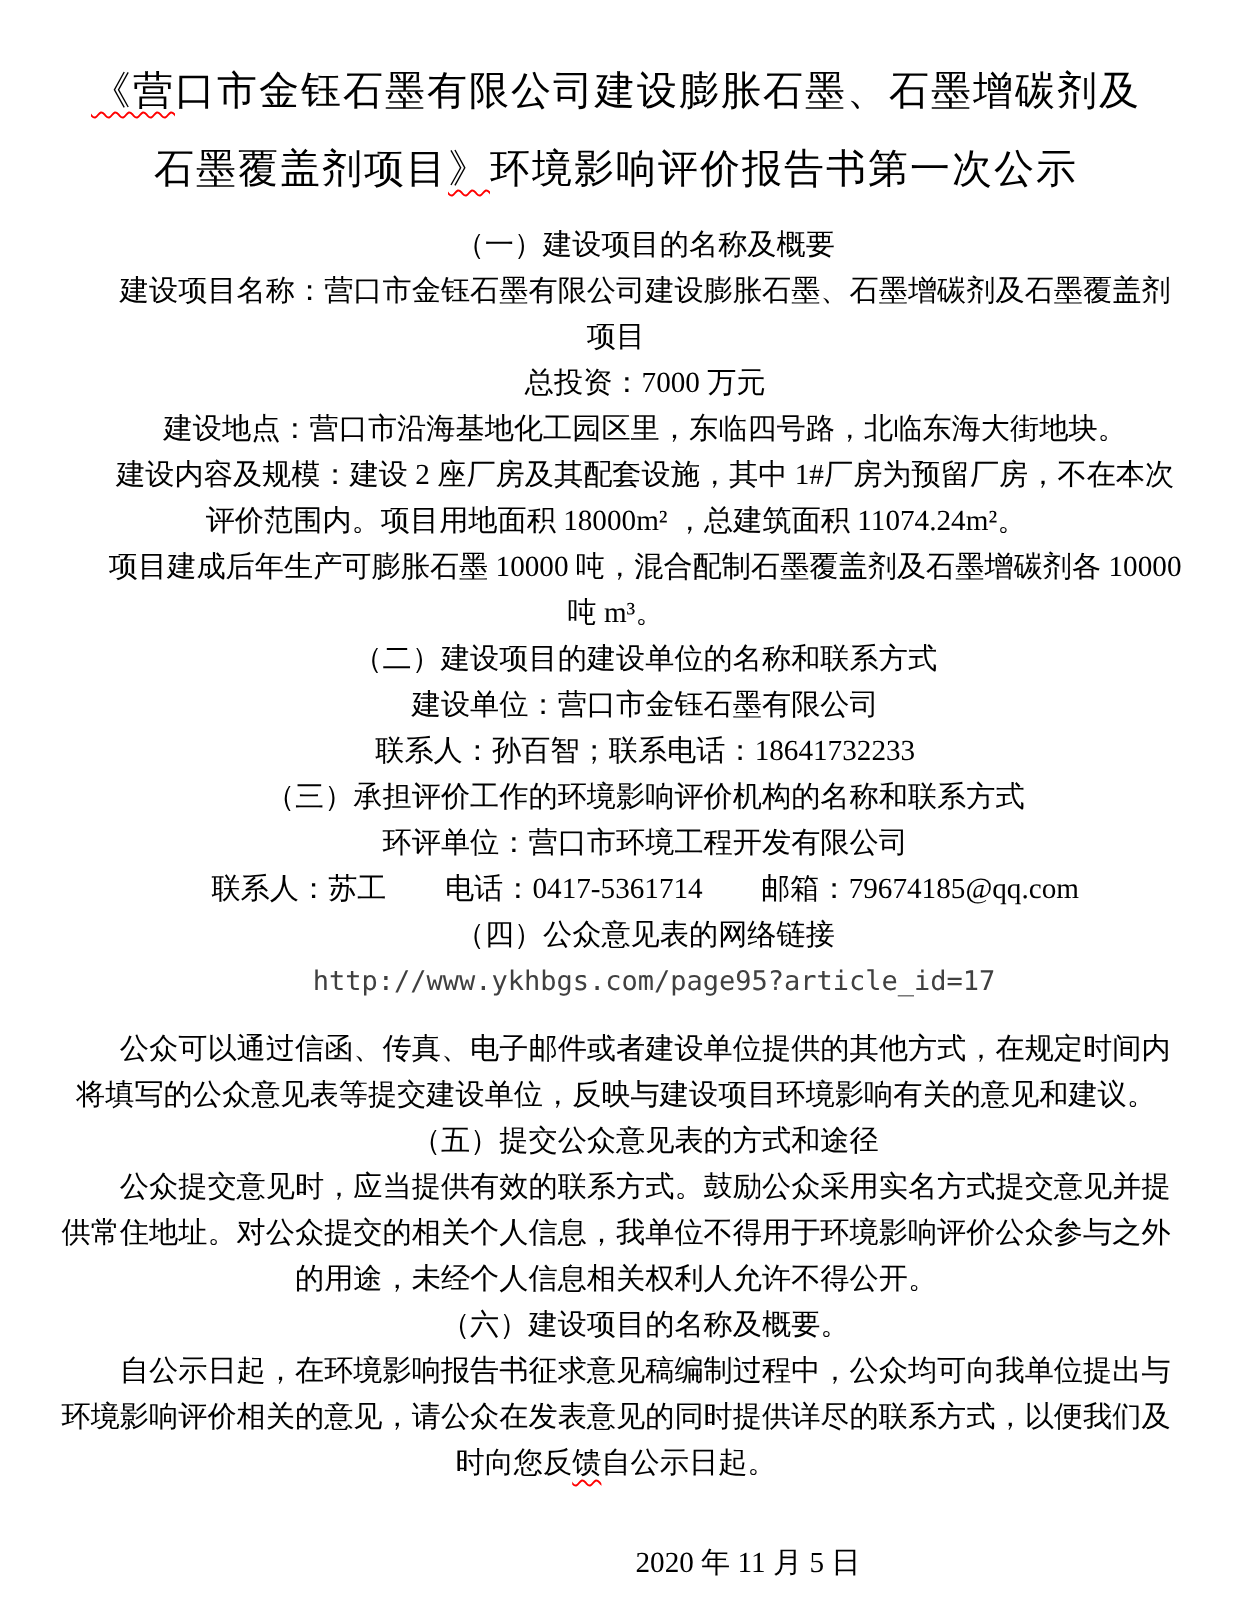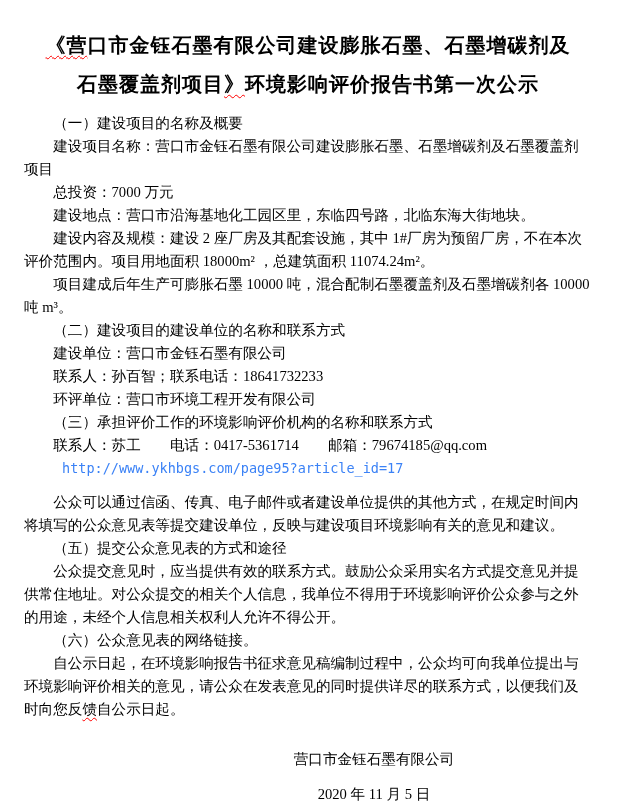--- a/index.html
+++ b/index.html
@@ -15,41 +15,42 @@
     background: #ffffff;
     color: #000000;
     font-family: "Liberation Serif", "DejaVu Serif", serif;
     font-size: 14.6px;
     line-height: 23px;
     padding: 26px 26px 0 24px;
     overflow: hidden;
   }
   .title {
     font-family: "DejaVu Sans", "Liberation Sans", sans-serif;
-    font-weight: bold;
+    font-weight: normal;
     font-size: 20px;
     line-height: 39px;
     letter-spacing: 1px;
     text-align: center;
     margin: 0 0 8px 0;
   }
   .para {
     margin: 0;
     text-indent: 2em;
     word-break: break-all;
     overflow-wrap: anywhere;
+    text-align: center;
   }
   .url-line {
     text-indent: 38px;
     margin-bottom: 11px;
     font-family: "DejaVu Sans Mono", "Liberation Mono", monospace;
     font-size: 13.5px;
   }
   .url {
-    color: #3b82f6;
+    color: #404040;
     text-decoration: none;
     cursor: pointer;
   }
   .sq {
     text-decoration: underline;
     text-decoration-style: wavy;
     text-decoration-color: #ff0000;
     text-decoration-thickness: 1px;
     text-underline-offset: 3px;
     text-decoration-skip-ink: none;
@@ -78,31 +79,31 @@
   <p class="para">建设项目名称：营口市金钰石墨有限公司建设膨胀石墨、石墨增碳剂及石墨覆盖剂项目</p>
   <p class="para">总投资：7000 万元</p>
   <p class="para">建设地点：营口市沿海基地化工园区里，东临四号路，北临东海大街地块。</p>
   <p class="para">建设内容及规模：建设 2 座厂房及其配套设施，其中 1#厂房为预留厂房，不在本次评价范围内。项目用地面积 18000m² ，总建筑面积 11074.24m²。</p>
   <p class="para">项目建成后年生产可膨胀石墨 10000 吨，混合配制石墨覆盖剂及石墨增碳剂各 10000 吨 m³。</p>
 
   <p class="para">（二）建设项目的建设单位的名称和联系方式</p>
   <p class="para">建设单位：营口市金钰石墨有限公司</p>
   <p class="para">联系人：孙百智；联系电话：18641732233</p>
 
+  <p class="para">（三）承担评价工作的环境影响评价机构的名称和联系方式</p>
   <p class="para">环评单位：营口市环境工程开发有限公司</p>
-  <p class="para">（三）承担评价工作的环境影响评价机构的名称和联系方式</p>
   <p class="para">联系人：苏工　　电话：0417-5361714　　邮箱：79674185@qq.com</p>
 
+  <p class="para">（四）公众意见表的网络链接</p>
   <p class="para url-line"><span class="url">http://www.ykhbgs.com/page95?article_id=17</span></p>
 
   <p class="para">公众可以通过信函、传真、电子邮件或者建设单位提供的其他方式，在规定时间内将填写的公众意见表等提交建设单位，反映与建设项目环境影响有关的意见和建议。</p>
   <p class="para">（五）提交公众意见表的方式和途径</p>
   <p class="para">公众提交意见时，应当提供有效的联系方式。鼓励公众采用实名方式提交意见并提供常住地址。对公众提交的相关个人信息，我单位不得用于环境影响评价公众参与之外的用途，未经个人信息相关权利人允许不得公开。</p>
 
-  <p class="para">（六）公众意见表的网络链接。</p>
+  <p class="para">（六）建设项目的名称及概要。</p>
   <p class="para"><span>自公示日起，在环境影响报告书征求意见稿编制过程中，公众均可向我单位提出与环境影响评价相关的意见，请公众在发表意见的同时提供详尽的联系方式，以便我们及时向您反</span><span class="sq">馈</span><span>自公示日起。</span></p>
 
   <div class="footer">
-    <div>营口市金钰石墨有限公司</div>
     <div class="date-line">2020 年 11 月 5 日</div>
   </div>
 
 </div>
 
 </body></html>

